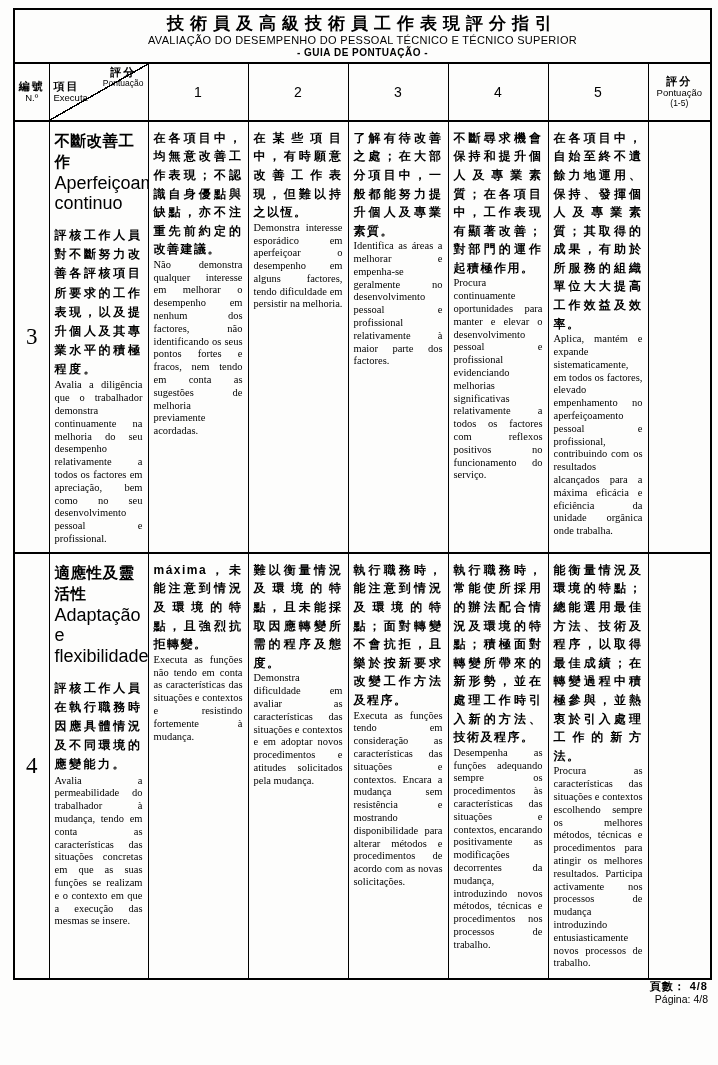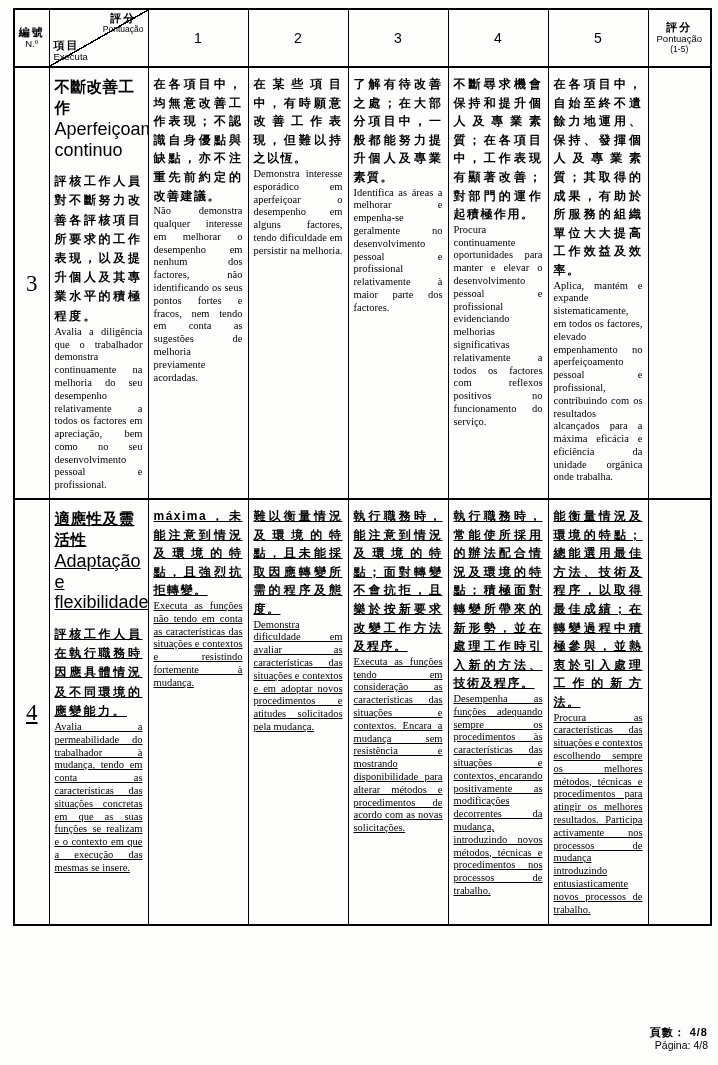--- a/index.html
+++ b/index.html
@@ -31,25 +31,25 @@
   .hp { display:block; font-size:9.5px; line-height:1.15; }
   .level-h { text-align:center; font-size:14px; }
   .final-h { text-align:center; }
   .final-h .hr { display:block; font-size:8.5px; line-height:1.15; }
 
   .diag-cell { position:relative; padding:0; }
   .diag-line { position:absolute; inset:0;
     background:linear-gradient(to bottom right, transparent calc(50% - 0.7px), #000 calc(50% - 0.7px), #000 calc(50% + 0.7px), transparent calc(50% + 0.7px)); }
   .diag-tr { position:absolute; top:2px; right:4px; text-align:center; }
   .diag-tr .hp { font-size:8.5px; }
-  .diag-bl { position:absolute; bottom:3px; left:4px; text-align:left; }
+  .diag-bl { position:absolute; bottom:16px; left:4px; text-align:left; }
 
   
   .row-a > td { height:374px; }
-  .row-b > td { height:426px;text-decoration:underline; }
+  .row-b > td { height:426px; }
   .row-b > td { border-top:2px solid #000; }
 
   .num-cell { text-align:center; vertical-align:middle; font-size:23px; line-height:1; font-family:"Liberation Serif", serif; }
 
   .factor-cell { padding:9px 5px 6px; }
   .f-title-zh { font-size:15.5px; font-weight:bold; letter-spacing:0.5px; line-height:1.35; }
   .f-title-pt { font-size:18px; line-height:1.15; margin-bottom:12px; }
 
   p.zh {
     font-size:12px; line-height:1.55; letter-spacing:1.5px;
@@ -57,41 +57,48 @@
   }
   .factor-cell p.zh { letter-spacing:2.5px; line-height:1.6; }
   p.pt {
     font-family:"Liberation Serif", serif;
     font-size:10.5px; line-height:1.22; text-align:justify;
   }
   .score-cell { padding:7px 5px 5px; }
   .final-cell { }
 
   
-  .footer { position:absolute; top:1026px; right:10px; text-align:right; }
+  .footer { position:absolute; top:980px; right:10px; text-align:right; }
   .footer .fz { font-size:11px; font-weight:bold; letter-spacing:1px; line-height:1.2; }
   .footer .fp { font-size:10.5px; line-height:1.2;margin-left:30px; }
 </style>
 </head>
 <body>
 
 <div class="sheet">
   <table class="grid">
     <colgroup>
       <col style="width:35px">
         <col style="width:99px">
       <col style="width:100px">
         <col style="width:100px">
         <col style="width:100px">
       <col style="width:100px">
         <col style="width:100px">
       <col style="width:63px">
     </colgroup>
 
     <tbody>
+        <tr>
+      <td class="title-cell" colspan="8">
+        <div class="t-zh" lang="zh-Hant">技術員及高級技術員工作表現評分指引</div>
+        <div class="t-pt">AVALIAÇÃO DO DESEMPENHO DO PESSOAL TÉCNICO E TÉCNICO SUPERIOR</div>
+        <div class="t-sub">- GUIA DE PONTUAÇÃO -</div>
+      </td>
+    </tr>
 
     <tr class="head-row">
       <td class="num-h">
         <span class="hz" lang="zh-Hant">編號</span>
         <span class="hp">N.º</span>
       </td>
       <td class="diag-cell">
         <div class="diag-line"></div>
         <div class="diag-tr">
           <span class="hz" lang="zh-Hant">評分</span>

